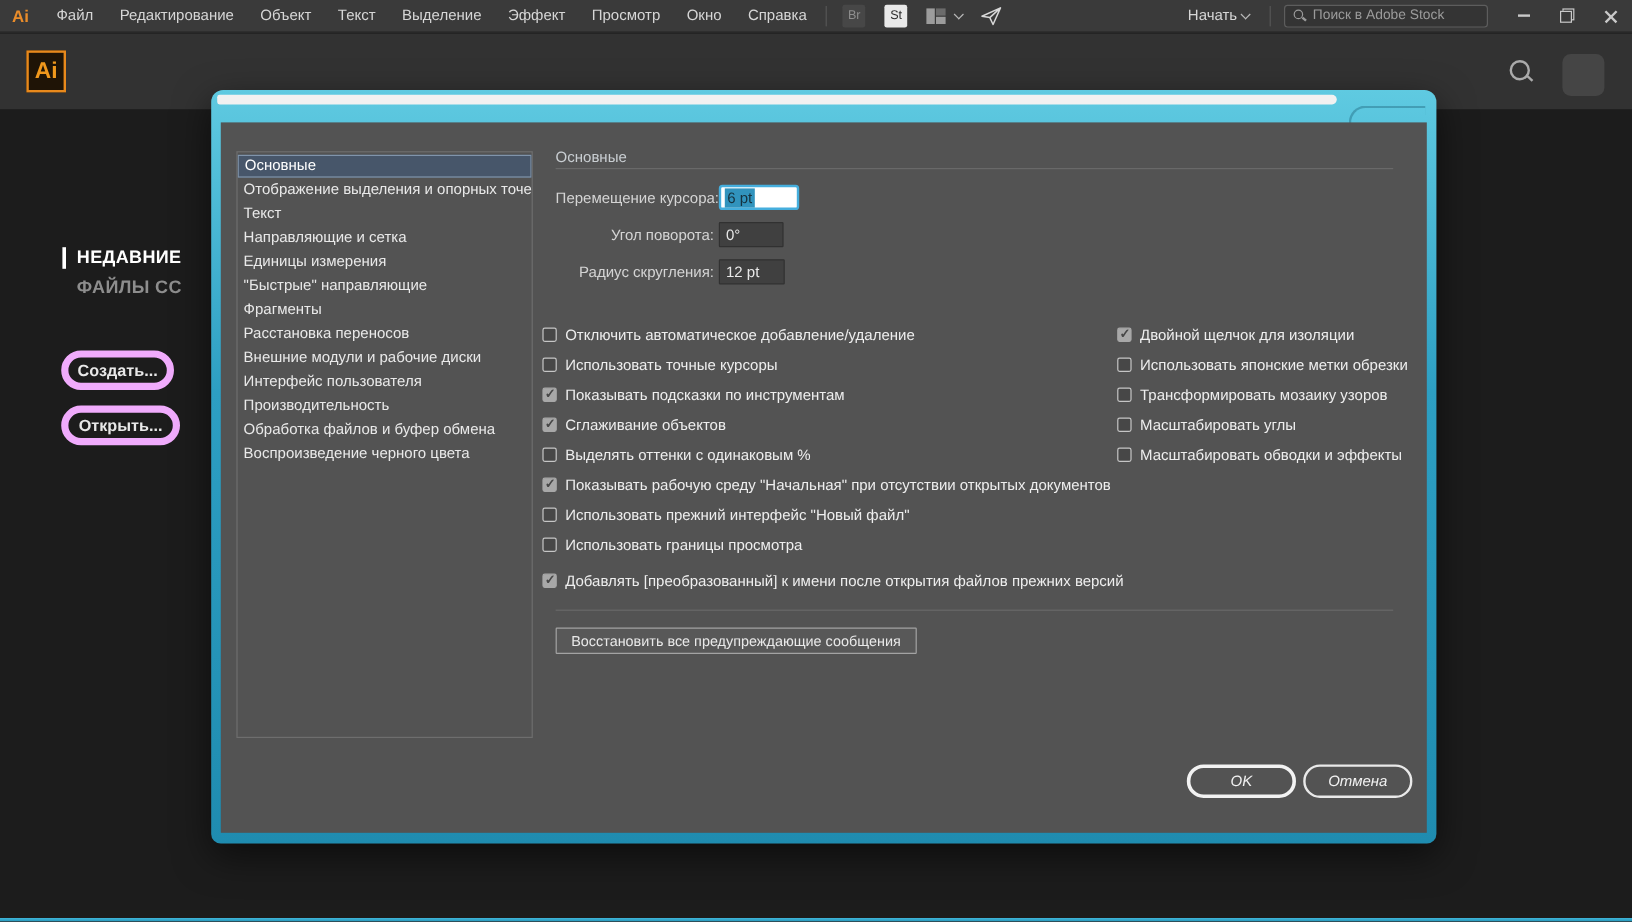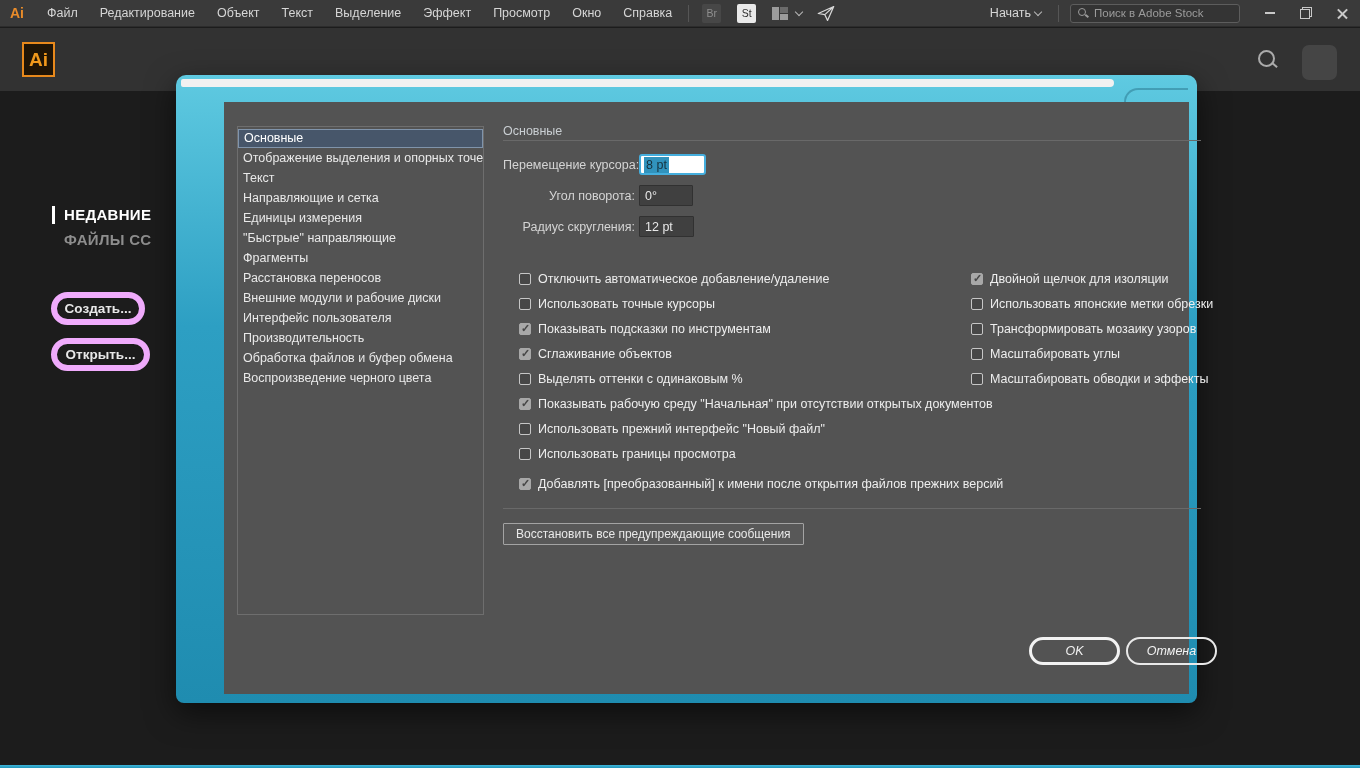--- a/index.html
+++ b/index.html
@@ -87,21 +87,21 @@
   .dialog { position:absolute; left:176px; top:75px; width:1021px; height:628px; }
   .dlg-frame { position:absolute; inset:0; border-radius:10px 10px 8px 8px;
                background:linear-gradient(#5fcae1, #2d9fc3 40%, #1f8cb0);
                box-shadow:0 10px 30px rgba(0,0,0,0.55); }
   .dlg-white-strip { position:absolute; left:5px; top:4px; width:933px; height:8px;
                      background:#f1f1f1; border-radius:4px 8px 8px 4px; }
   .dlg-tab-groove { position:absolute; right:9px; top:13px; width:64px; height:22px;
                     border-top:2px solid rgba(8,64,88,0.30); border-left:2px solid rgba(8,64,88,0.30);
                     border-top-left-radius:14px; }
   .dlg-content { position:absolute; left:8px; right:8px; top:27px; bottom:9px;
-                 background:#535353;margin-left:40px; }
+                 background:#535353; }
 
   
   .pref-list { position:absolute; left:13px; top:24px; width:247px; height:489px;
                border:1px solid #6e6e6e; padding-top:2px; overflow:hidden; }
   .pref-item { height:20px; line-height:20px; padding-left:5px; font-size:12.5px;
                color:#e9e9e9; white-space:nowrap; }
   .pref-item.selected { background:#47566a; border:1px solid #8094ab; color:#ffffff;
                         height:19px; line-height:17px; }
 
   
@@ -116,21 +116,21 @@
   .field-label { width:132px; text-align:right; margin-right:4px; color:#d4d4d4; font-size:12.5px;
                  white-space:nowrap; }
   .input { height:21px; background:#404040; border:1px solid #313131; border-radius:1px;
            color:#e8e8e8; font-size:12.5px; display:flex; align-items:center; padding:0 5px; }
   .w66{ width:67px; } .w53{ width:54px; } .w54{ width:55px; }
   .input-focused { background:#ffffff; border:2px solid #45aedd; border-radius:3px; padding:0 3px; }
   .input-focused .sel { background:#3193bd; color:#16323f; padding:1px 2px; }
 
   
   .check-col { position:absolute; top:164px; }
-  .col-left { left:295px; }
+  .col-left { left:268px; }
   .col-right { left:747px; }
   .check-row { display:flex; align-items:center; height:25px; white-space:nowrap; }
   .check-row.gap-top { margin-top:5px; }
   .checkbox { width:12px; height:12px; border-radius:2px; margin-right:7px; flex:0 0 auto;
               background:#474747; border:1px solid #c6c6c6; position:relative; }
   .checkbox.checked { background:#a8a8a8; border-color:#a8a8a8; }
   .checkbox.checked::after { content:'✓'; position:absolute; left:1px; top:-2px;
               color:#474747; font-size:11px; font-weight:bold; }
   .check-label { color:#eeeeee; font-size:12.5px; }
 
@@ -233,21 +233,21 @@
       <div class="pref-item">Воспроизведение черного цвета</div>
     </div>
 
     <div class="pane-title">Основные</div>
     <div class="rule rule-top"></div>
 
     <div class="fields">
       <div class="field-row">
         <label class="field-label">Перемещение курсора:</label>
         <div class="input input-focused w66">
-          <span class="sel">8 pt</span>
+          <span class="sel">6 pt</span>
         </div>
       </div>
       <div class="field-row">
         <label class="field-label">Угол поворота:</label>
         <div class="input w53">
           <span>0°</span>
         </div>
       </div>
       <div class="field-row">
         <label class="field-label">Радиус скругления:</label>

